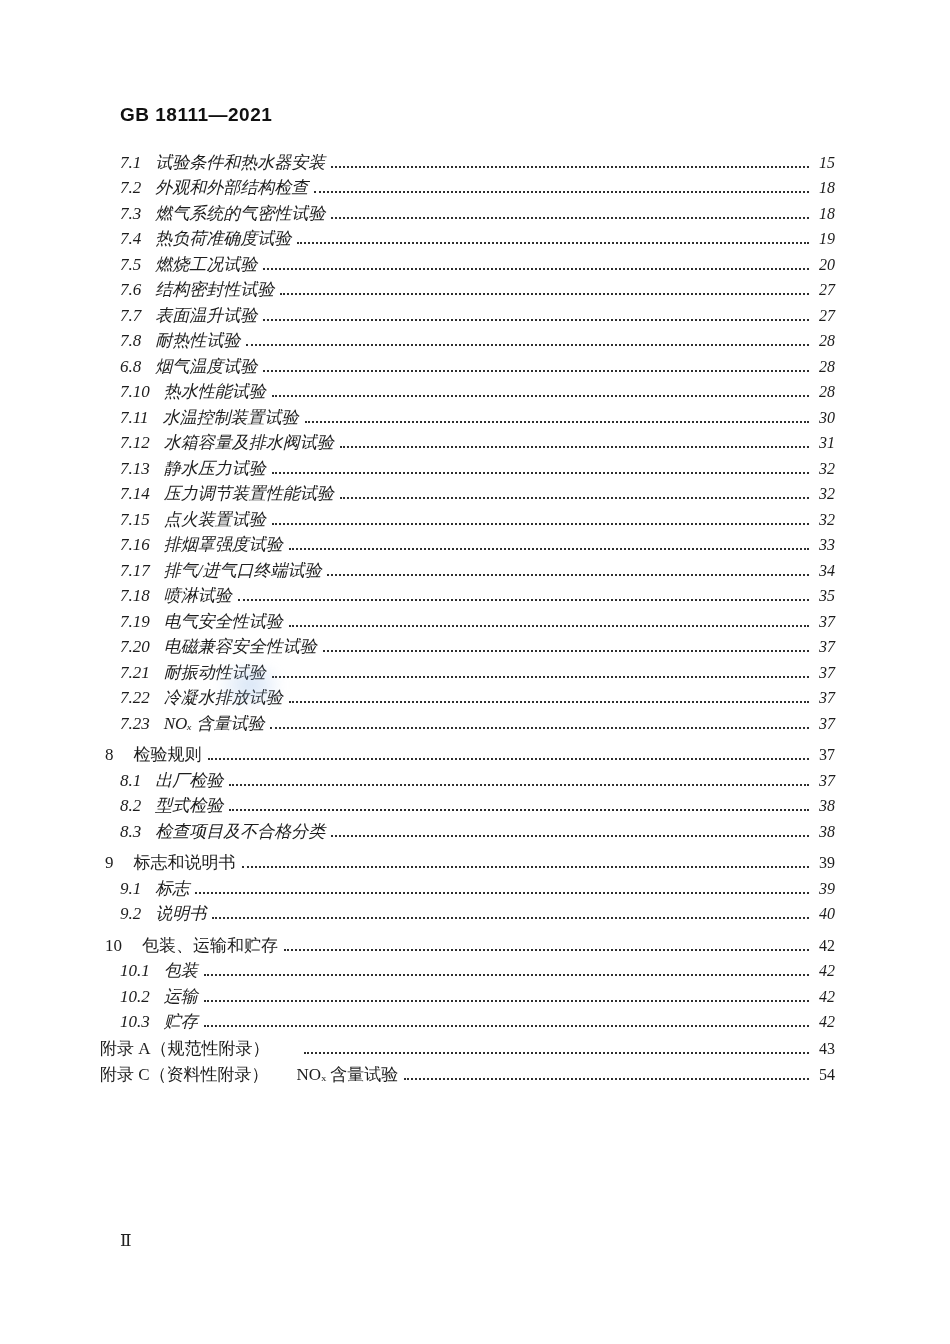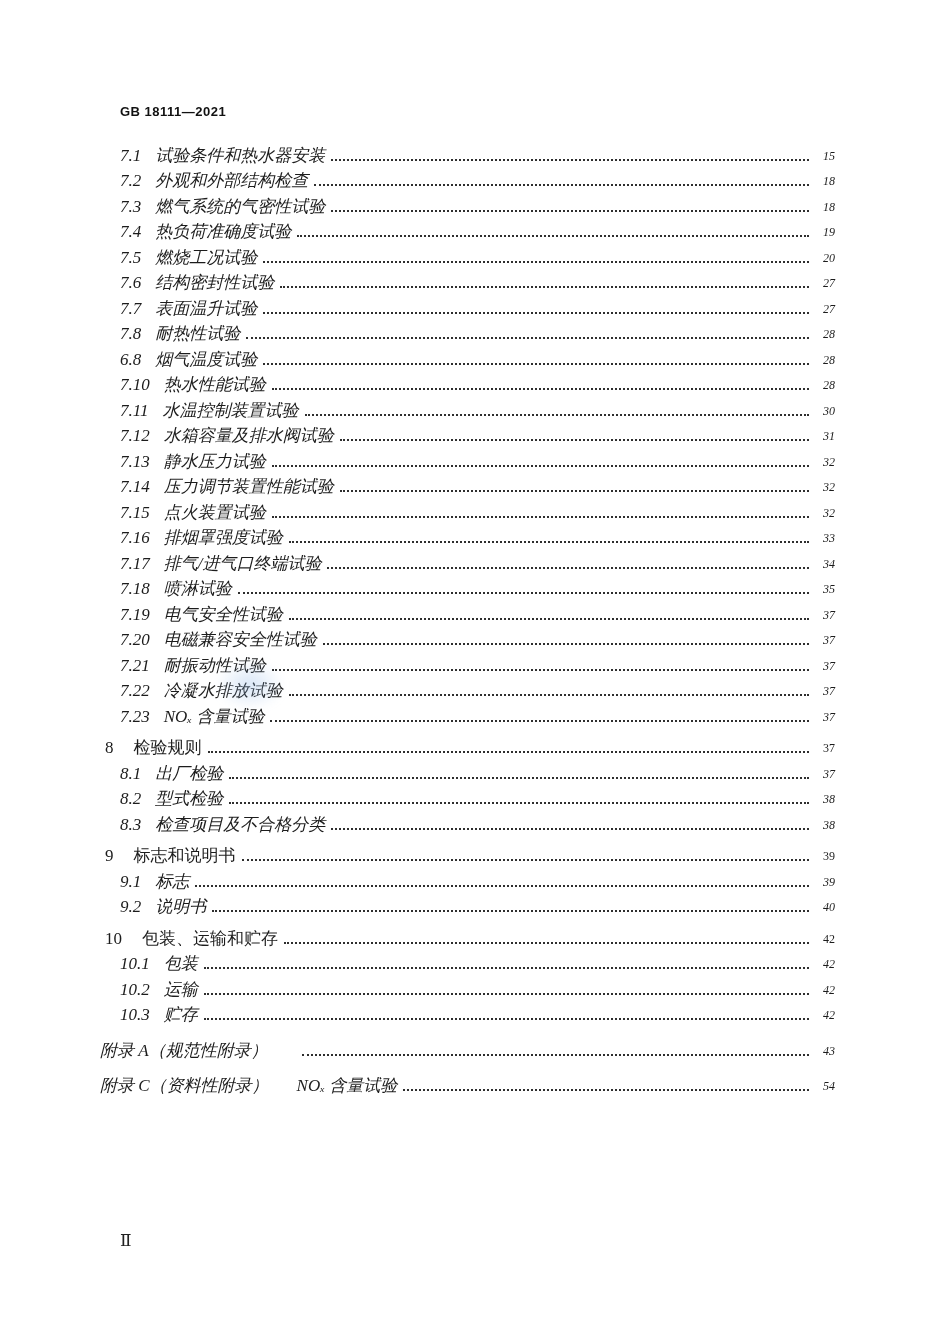--- a/index.html
+++ b/index.html
@@ -14,39 +14,39 @@
     background: #ffffff;
     font-family: "Liberation Serif", "DejaVu Serif", serif;
     color: #1c1c1c;
     overflow: hidden;
     box-sizing: border-box;
     padding: 104px 115px 0 100px;
   }
   .doc-header {
     font-family: "Liberation Sans", "DejaVu Sans", sans-serif;
     font-weight: bold;
-    font-size: 13px;
+    font-size: 19px;
     letter-spacing: 0.5px;
     margin: 0 0 22px 20px;
     color: #111;
   }
   .toc-list {
     width: 100%;
   }
   .toc-entry {
     display: flex;
     align-items: flex-end;
     height: 25.5px;
     font-size: 17px;
     line-height: 22px;
     white-space: nowrap;
   }
   .toc-entry.sub      { margin-left: 20px; font-style: italic; }
   .toc-entry.section  { margin-left: 5px;  margin-top: 6px; }
-  .toc-entry.appendix { margin-left: 0;    margin-top: 10px; font-style: italic; }
+  .toc-entry.appendix { margin-left: 0;    margin-top: 1px; }
 
   .toc-num {
     flex: 0 0 auto;
     margin-right: 14px;
   }
   .toc-entry.section .toc-num  { margin-right: 20px; }
   .toc-entry.appendix .toc-num { margin-right: 28px; }
 
   .toc-title {
     flex: 0 0 auto;
@@ -54,21 +54,21 @@
   .leader {
     flex: 1 1 auto;
     border-bottom: 2px dotted #2e2e2e;
     margin: 0 4px 6px 6px;
     min-width: 12px;
   }
   .toc-page {
     flex: 0 0 auto;
     min-width: 22px;
     text-align: right;
-    font-size: 12px;
+    font-size: 16px;
   }
   .doc-footer {
     position: absolute;
     left: 120px;
     top: 1230px;
     font-size: 17px;
     color: #222;
   }
   .watermark-smudge {
     position: absolute;

